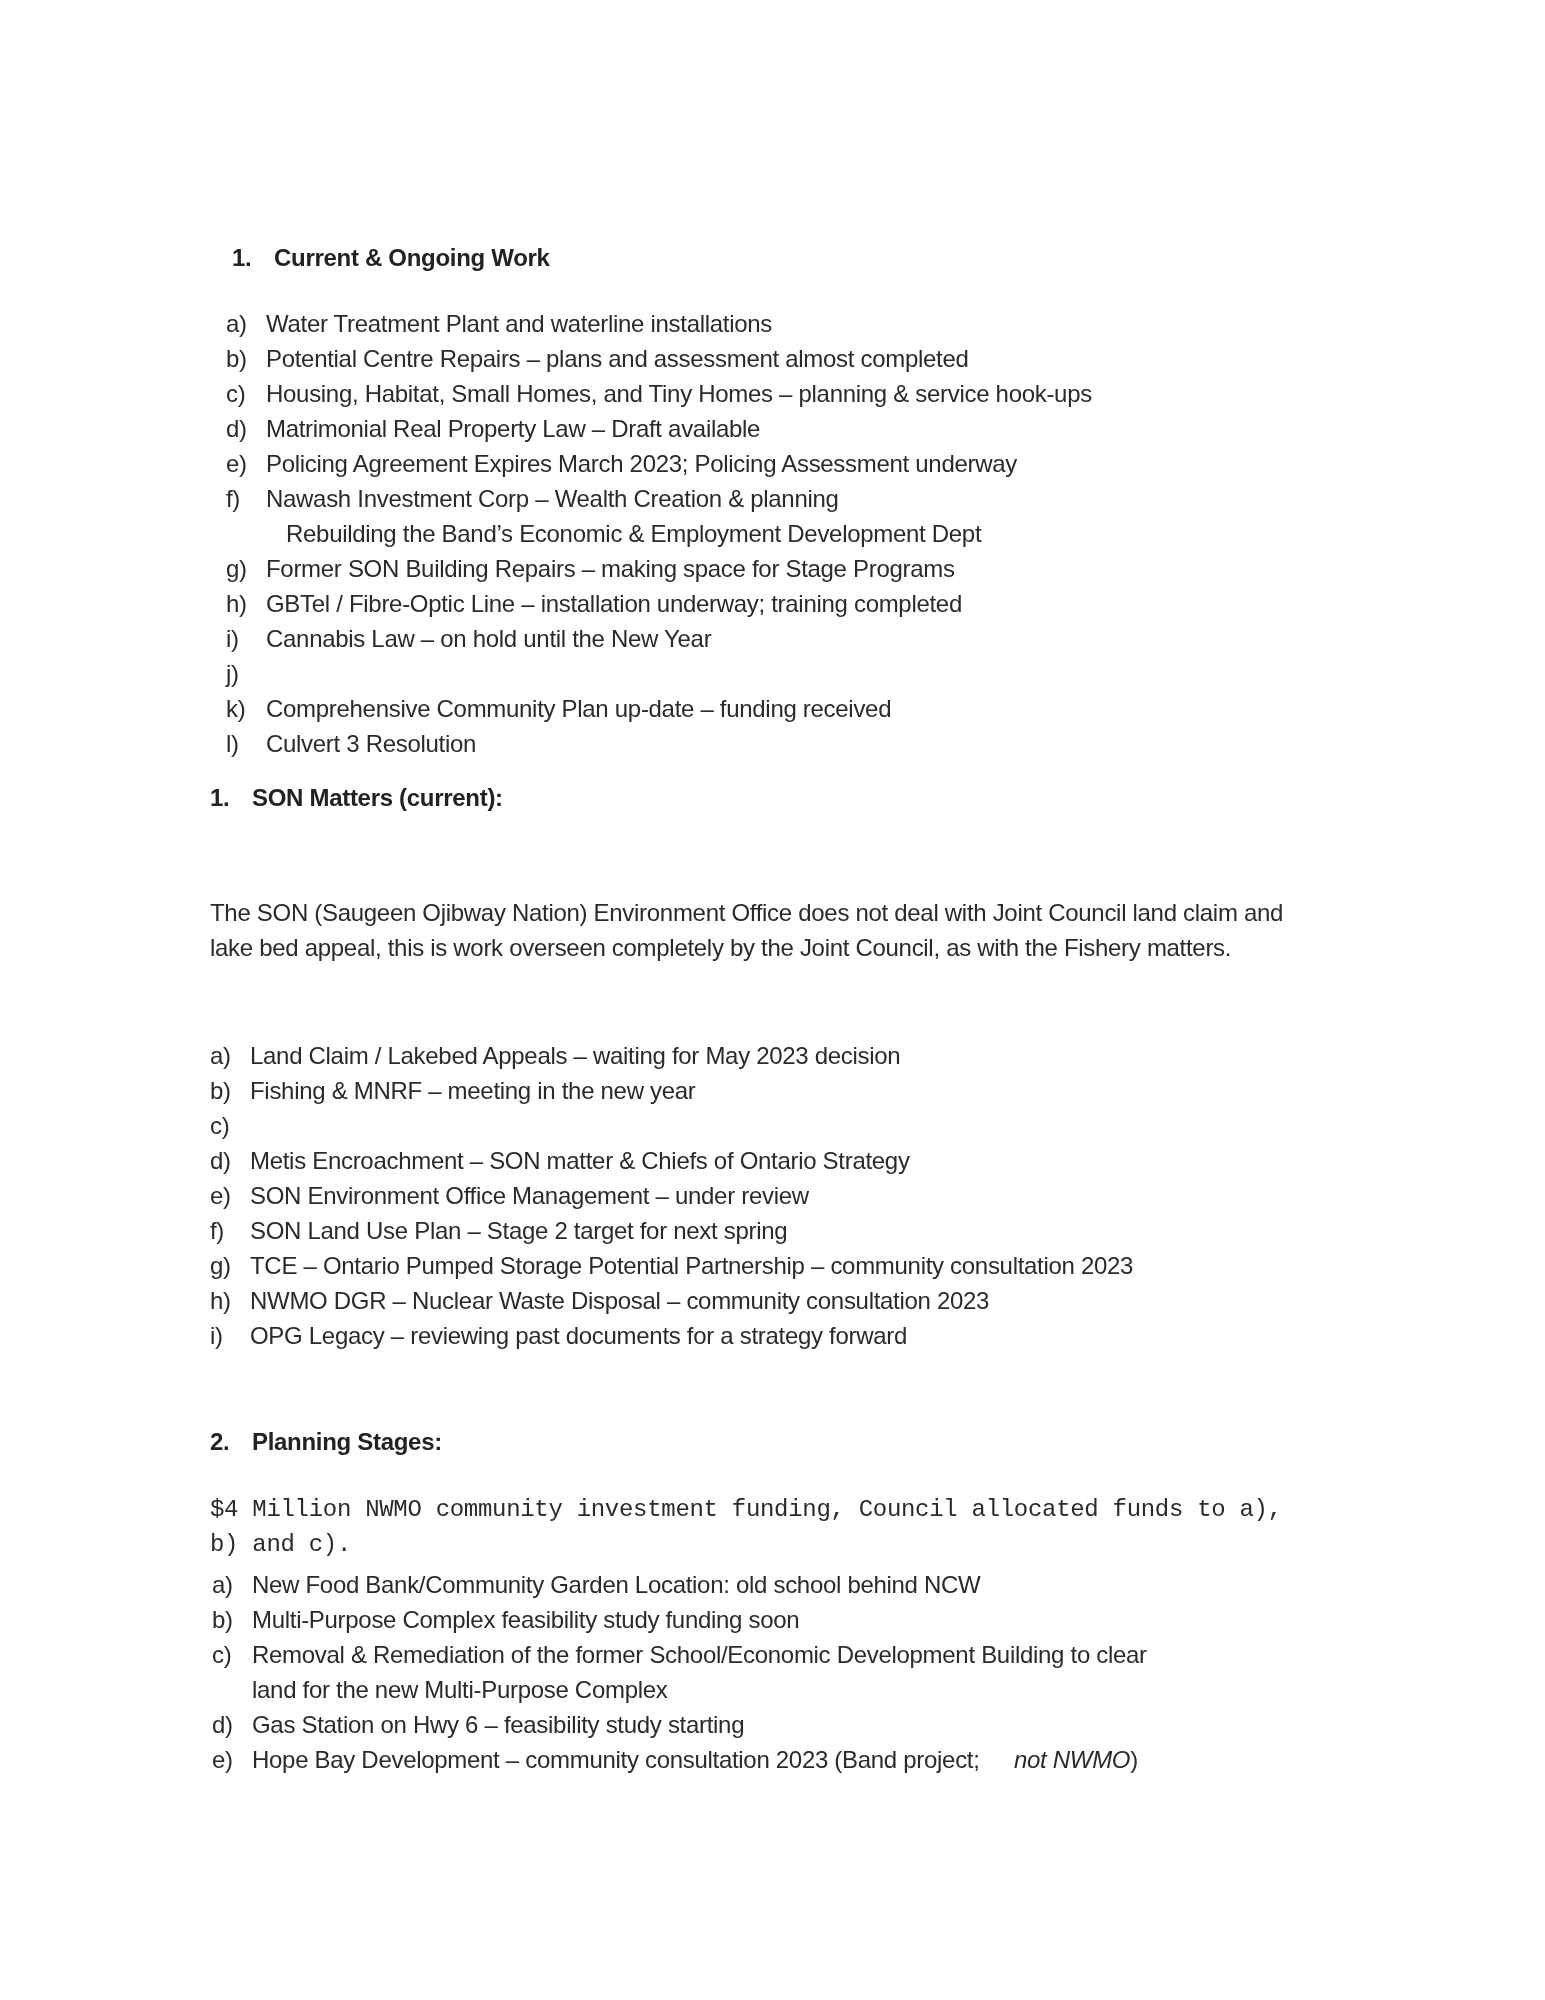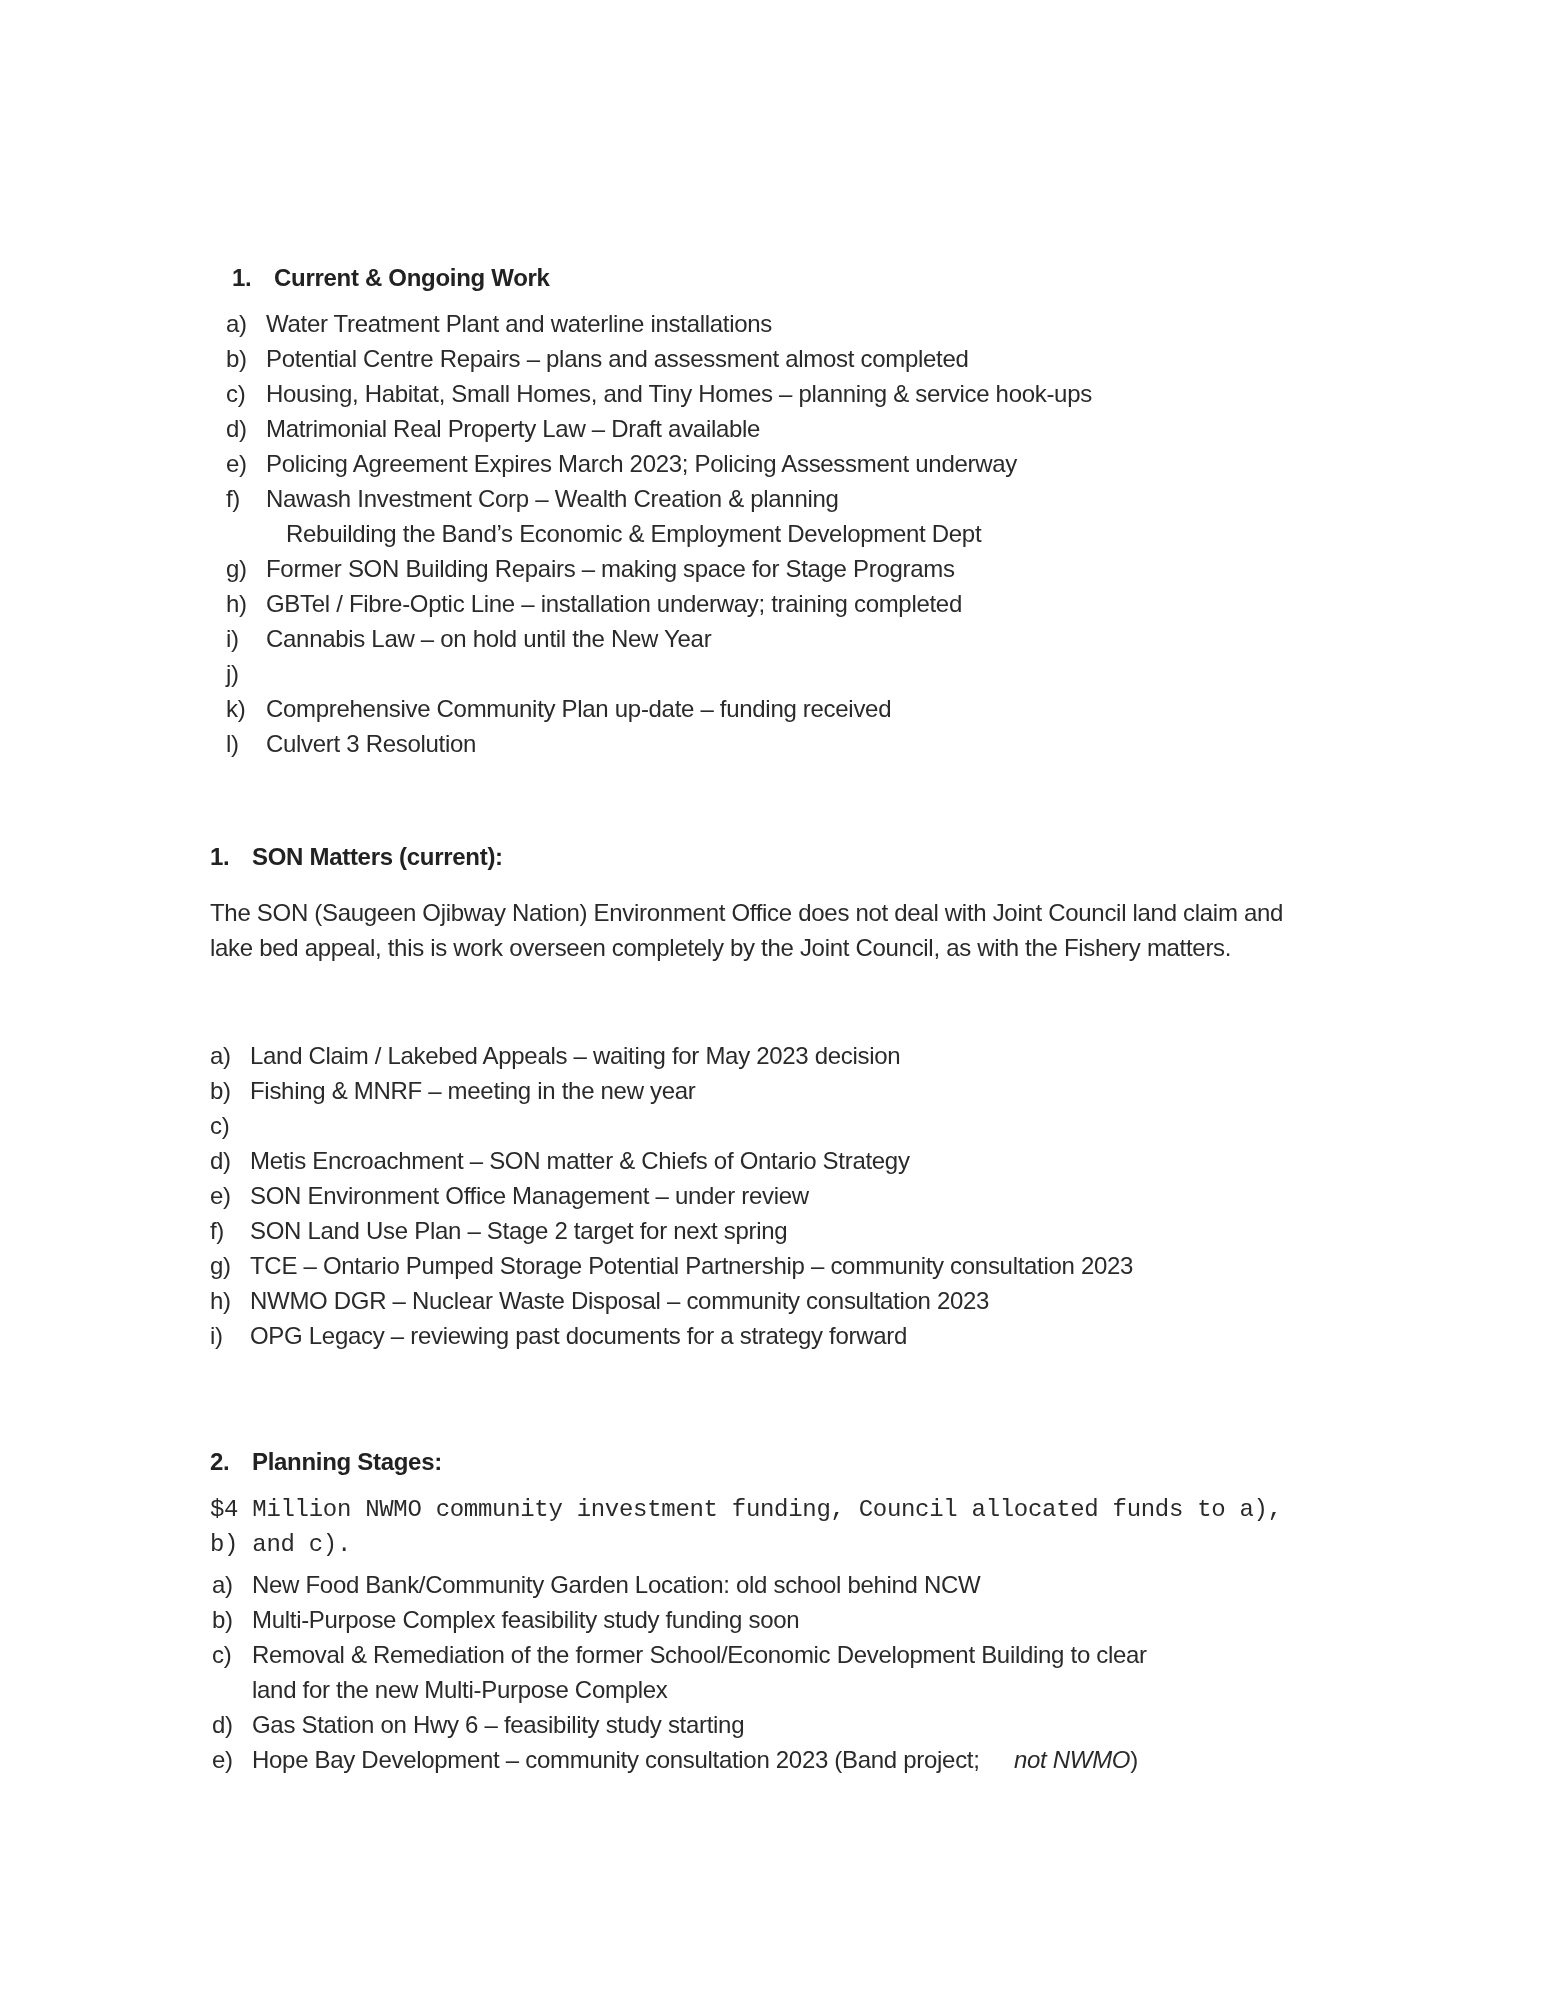--- a/index.html
+++ b/index.html
@@ -11,21 +11,20 @@
     position: relative;
     overflow: hidden;
   }
   .page { position: absolute; left: 0; top: 0; width: 1545px; height: 2000px; }
   .heading {
     position: absolute;
     font-weight: bold;
     font-size: 24px;
     letter-spacing: -0.3px;
     color: #222;
-    margin-top: 20px;
   }
   .heading .num { display: inline-block; width: 42px; }
   .list { position: absolute; margin: 0; padding: 0; list-style: none; }
   .list li {
     font-size: 24px;
     line-height: 35px;
     display: flex;
     letter-spacing: -0.3px;
   }
   .list li .mk { display: inline-block; width: 40px; flex: 0 0 40px; }
@@ -95,21 +94,21 @@
     <li>
         <span class="mk">k)</span>
         <span class="tx">Comprehensive Community Plan up-date – funding received</span>
       </li>
     <li>
         <span class="mk">l)</span>
         <span class="tx">Culvert 3 Resolution</span>
       </li>
   </ul>
 
-  <div class="heading" style="left:210px; top:823px;">
+  <div class="heading" style="left:210px; top:784px;">
     <span class="num">1.</span><span>SON Matters (current):</span>
   </div>
 
   <p class="para" style="left:210px; top:895px; width:1080px;">The SON (Saugeen Ojibway Nation) Environment Office does not deal with Joint Council land claim and lake bed appeal, this is work overseen completely by the Joint Council, as with the Fishery matters.</p>
 
   <ul class="list" style="left:210px; top:1038px; width:1150px;">
     <li>
         <span class="mk">a)</span>
         <span class="tx">Land Claim / Lakebed Appeals – waiting for May 2023 decision</span>
       </li>

